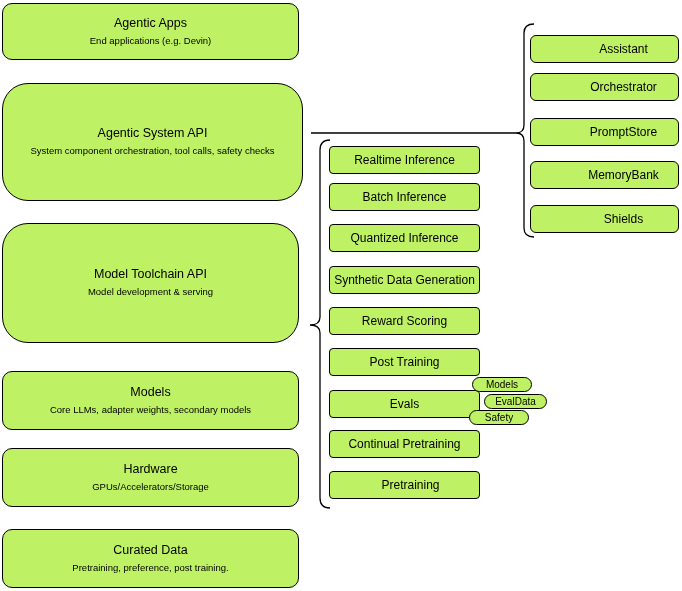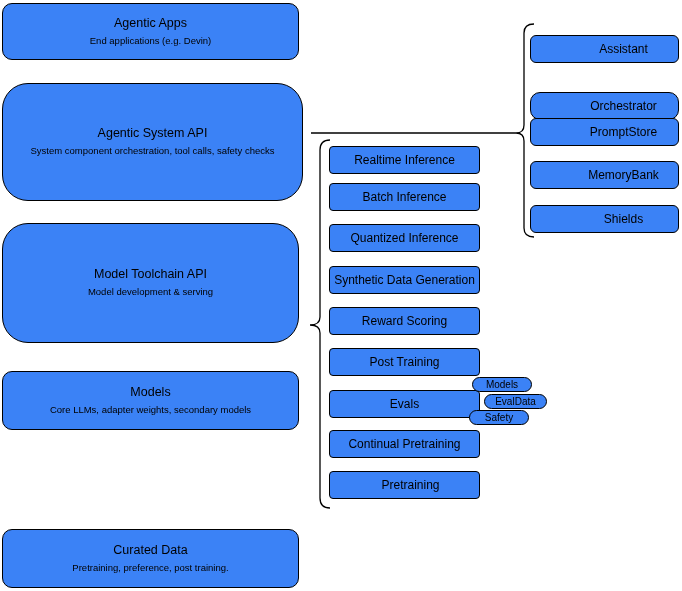--- a/index.html
+++ b/index.html
@@ -19,21 +19,21 @@
   .connector-layer {
     position: absolute;
     top: 0; left: 0;
     width: 682px; height: 591px;
     z-index: 1;
     pointer-events: none;
   }
   .node, .mbox, .rbox, .pill {
     box-sizing: border-box;
     position: absolute;
-    background: #3b82f6;
+    background: #bef264;
     border: 1.3px solid #000000;
   }
   .node {
     left: 2px;
     width: 297px;
     z-index: 2;
     display: flex;
     flex-direction: column;
     align-items: center;
     justify-content: center;
@@ -104,20 +104,24 @@
   <div class="node" style="top:223px; height:120px; border-radius:26px;">
     <div class="node-title">Model Toolchain API</div>
     <div class="node-subtitle">Model development &amp; serving</div>
   </div>
 
   <div class="node" style="top:371px; height:59px; border-radius:10px;">
     <div class="node-title">Models</div>
     <div class="node-subtitle">Core LLMs, adapter weights, secondary models</div>
   </div>
 
+  <div class="node" style="top:448px; height:59px; border-radius:10px;">
+    <div class="node-title">Hardware</div>
+    <div class="node-subtitle">GPUs/Accelerators/Storage</div>
+  </div>
 
   <div class="node" style="top:529px; height:59px; border-radius:10px;">
     <div class="node-title">Curated Data</div>
     <div class="node-subtitle">Pretraining, preference, post training.</div>
   </div>
 
   <div class="mbox" style="top:146px;">Realtime Inference</div>
   <div class="mbox" style="top:183px;text-align:right;">Batch Inference</div>
   <div class="mbox" style="top:224px;">Quantized Inference</div>
   <div class="mbox" style="top:266px;">Synthetic Data Generation</div>
@@ -125,18 +129,18 @@
   <div class="mbox" style="top:348px;">Post Training</div>
   <div class="mbox" style="top:390px;">Evals</div>
   <div class="mbox" style="top:430px;">Continual Pretraining</div>
   <div class="mbox" style="top:471px;padding-left:12px;">Pretraining</div>
 
   <div class="pill" style="left:472px; top:377px; width:60px; height:15px;">Models</div>
   <div class="pill" style="left:484px; top:394px; width:63px; height:15px;">EvalData</div>
   <div class="pill" style="left:469px; top:410px; width:60px; height:15px;">Safety</div>
 
   <div class="rbox" style="top:35px;">Assistant</div>
-  <div class="rbox" style="top:92px;border-radius:10px;">Orchestrator</div>
+  <div class="rbox" style="top:73px;">Orchestrator</div>
   <div class="rbox" style="top:118px;">PromptStore</div>
   <div class="rbox" style="top:205px;">Shields</div>
   <div class="rbox" style="top:161px;">MemoryBank</div>
 
 </div>
 
 </body></html>

